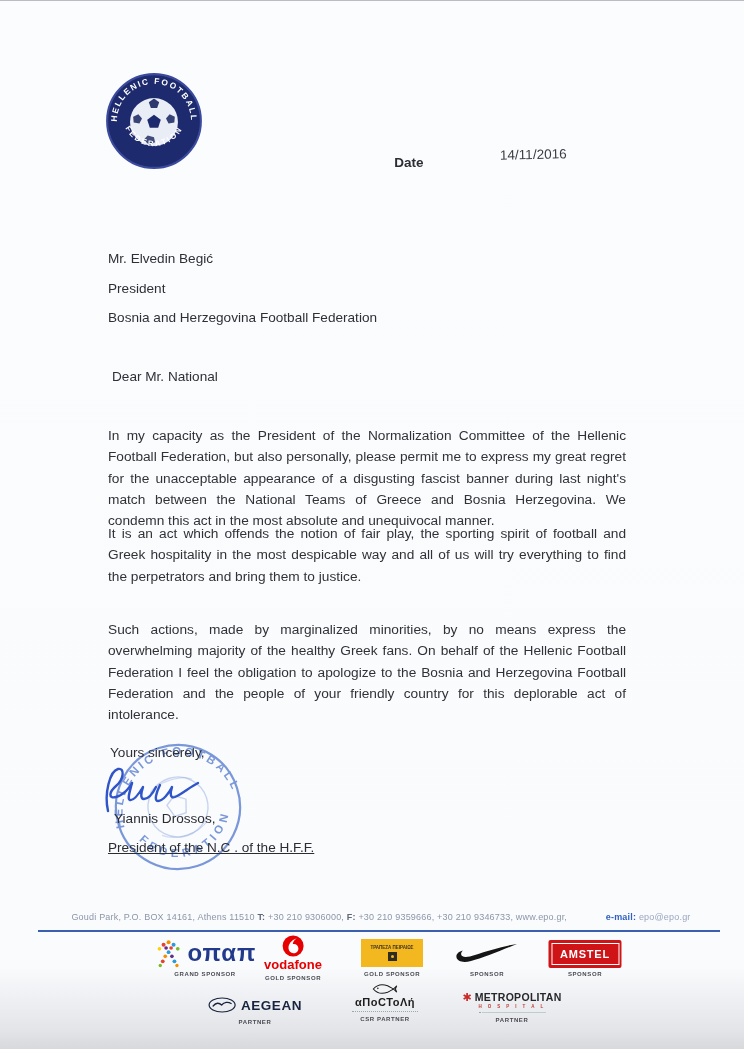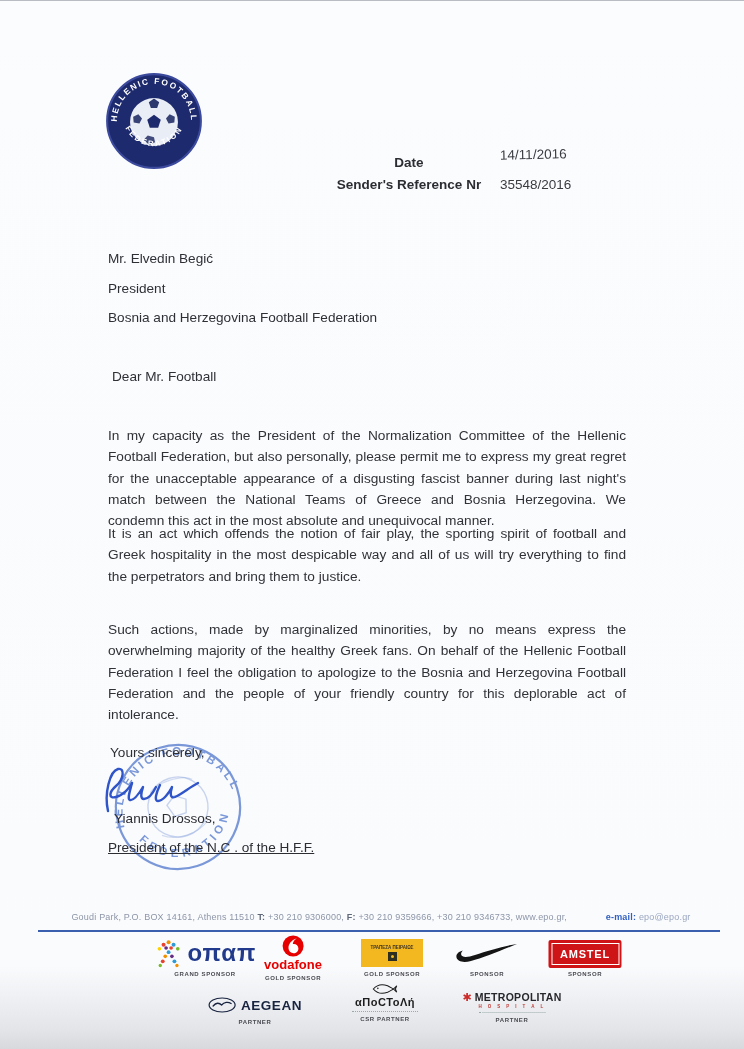--- a/index.html
+++ b/index.html
@@ -103,33 +103,29 @@
     <text font-family="Liberation Sans, sans-serif" font-size="7.5" font-weight="bold" fill="#ffffff" letter-spacing="2">
       <textPath href="#crestBottom" startOffset="50%" text-anchor="middle">FEDERATION</textPath>
     </text>
   </svg>
 
   <div class="abs meta-block">
     <div class="meta-row">
       <span class="meta-label">Date</span>
       <span class="meta-value meta-value-date">14/11/2016</span>
     </div>
-    <div class="meta-row">
-      <span class="meta-label">Sender's Reference Nr</span>
-      <span class="meta-value">35548/2016</span>
-    </div>
   </div>
 
   <div class="abs recipient">
     <div>Mr. Elvedin Begić</div>
     <div>President</div>
     <div>Bosnia and Herzegovina Football Federation</div>
   </div>
 
-  <div class="abs salutation">Dear Mr. Football</div>
+  <div class="abs salutation">Dear Mr. National</div>
 
   <p class="abs para p1">In my capacity as the President of the Normalization Committee of the Hellenic Football Federation, but also personally, please permit me to express my great regret for the unacceptable appearance of a disgusting fascist banner during last night's match between the National Teams of Greece and Bosnia Herzegovina. We condemn this act in the most absolute and unequivocal manner.</p>
   <p class="abs para p2">It is an act which offends the notion of fair play, the sporting spirit of football and Greek hospitality in the most despicable way and all of us will try everything to find the perpetrators and bring them to justice.</p>
   <p class="abs para p3">Such actions, made by marginalized minorities, by no means express the overwhelming majority of the healthy Greek fans. On behalf of the Hellenic Football Federation I feel the obligation to apologize to the Bosnia and Herzegovina Football Federation and the people of your friendly country for this deplorable act of intolerance.</p>
 
   <div class="abs valediction">Yours sincerely,</div>
 
   <svg class="abs stamp" viewBox="0 0 180 164">
     <g transform="rotate(-18 86 80)">
       <circle cx="86" cy="80" r="62" fill="none" stroke="#5b7fd0" stroke-width="2.2"></circle>

